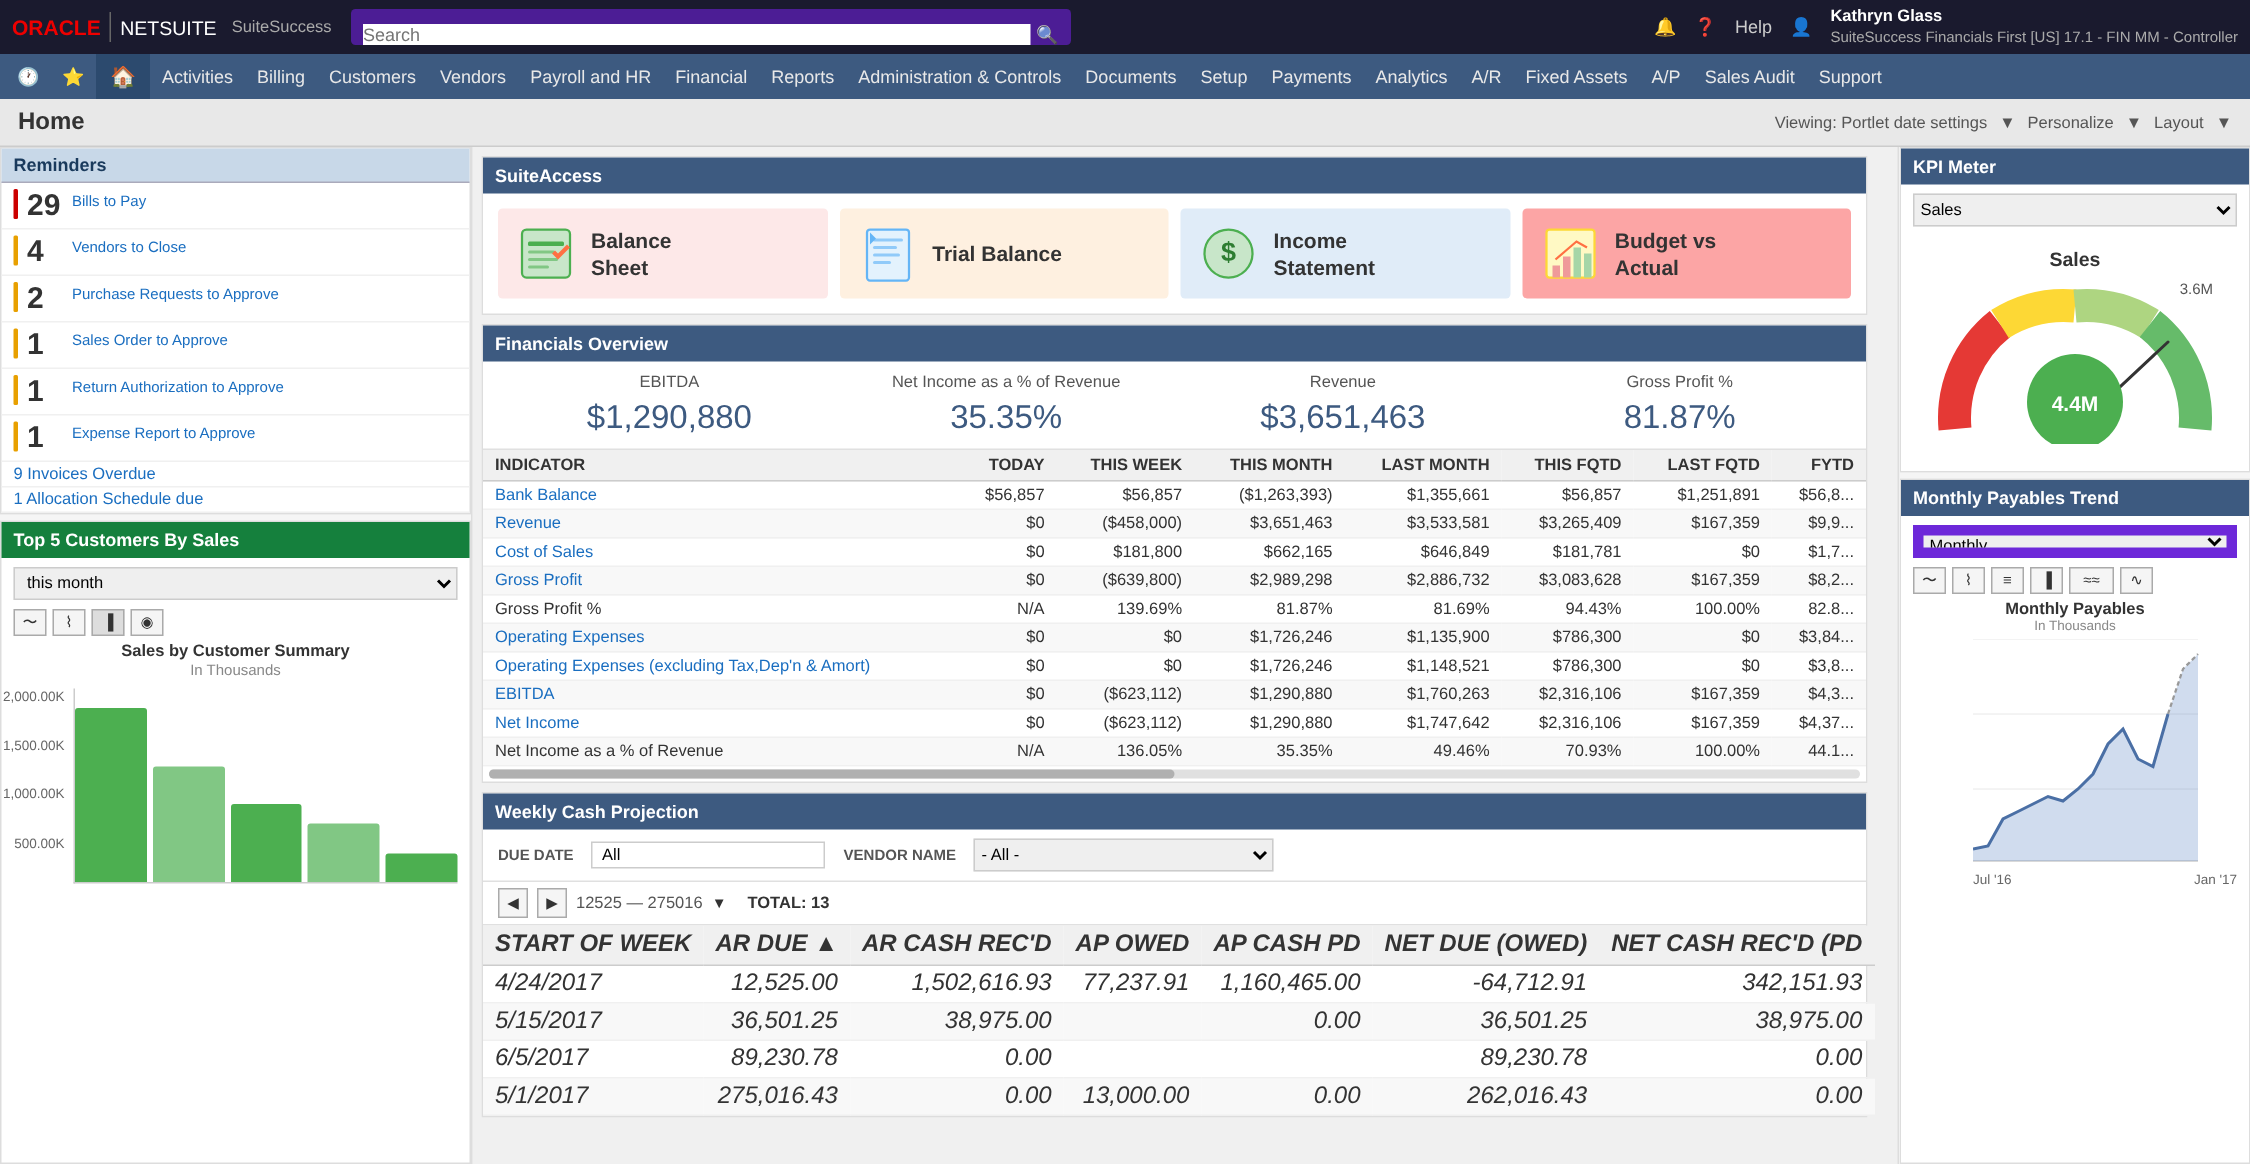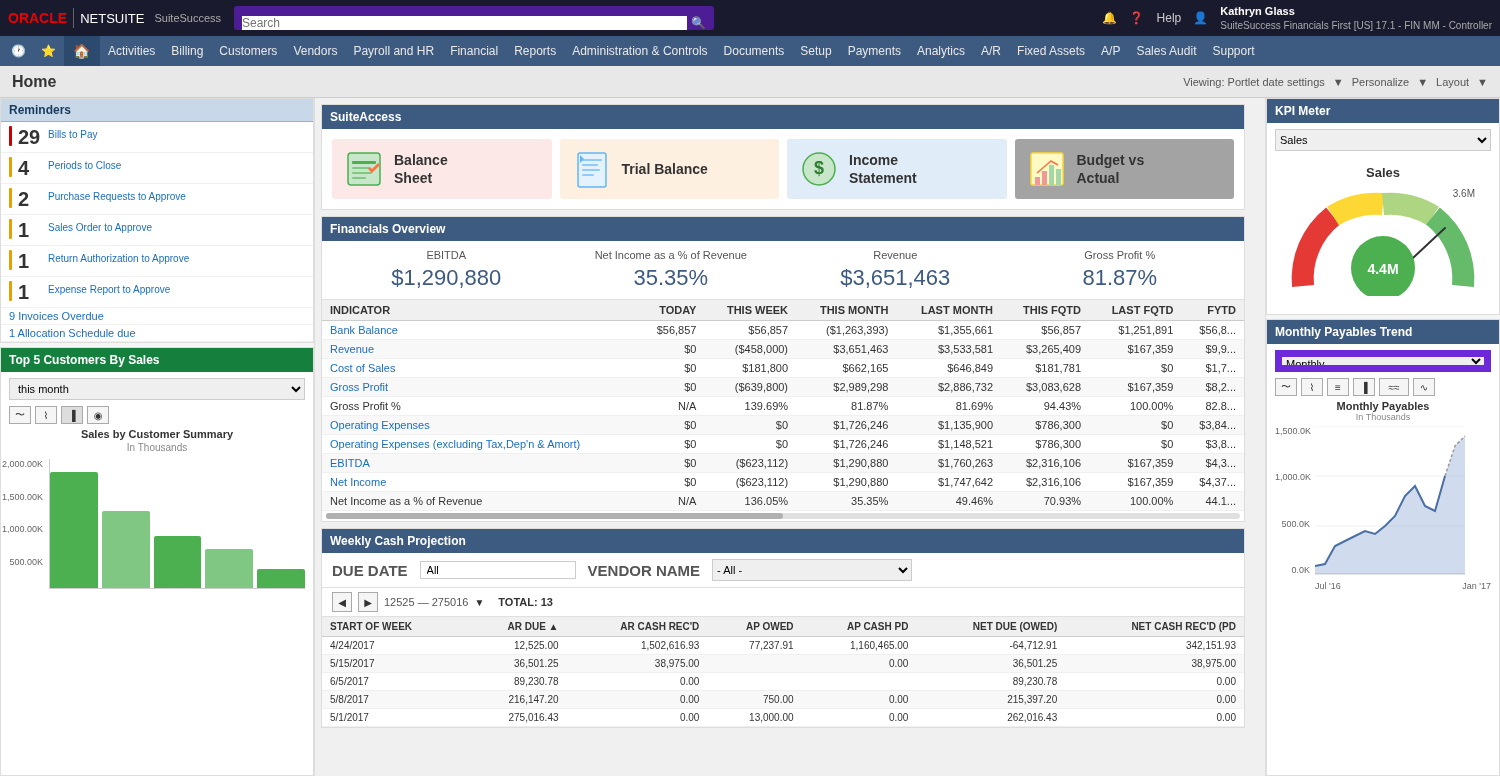--- a/index.html
+++ b/index.html
@@ -281,21 +281,21 @@
       display: flex;
       align-items: center;
       gap: 10px;
       padding: 10px 12px;
       border-radius: 3px;
       cursor: pointer;
     }
     .suite-access-card.pink { background: #fde8e8; }
     .suite-access-card.peach { background: #fef0e0; }
     .suite-access-card.blue { background: #e0ecf8; }
-    .suite-access-card.green { background: #a3a3a3; }
+    .suite-access-card.green { background: #fca5a5; }
     .card-icon {
       width: 40px;
       height: 40px;
       display: flex;
       align-items: center;
       justify-content: center;
       font-size: 24px;
     }
     .card-label {
       font-size: 14px;
@@ -377,21 +377,21 @@
       color: #fff;
     }
     .cash-filters {
       display: flex;
       align-items: center;
       gap: 12px;
       padding: 6px 10px;
       border-bottom: 1px solid #e0e0e0;
     }
     .cash-filter-label {
-      font-size: 15px;
+      font-size: 10px;
       font-weight: bold;
       color: #555;
     }
     .cash-filter-val {
       font-size: 11px;
       border: 1px solid #ccc;
       padding: 2px 6px;
       min-width: 60px;
     }
     .cash-nav {
@@ -410,21 +410,22 @@
       align-items: center;
       justify-content: center;
       cursor: pointer;
       font-size: 10px;
     }
     .cash-range { font-size: 11px; color: #555; }
     .cash-total { font-size: 11px; font-weight: bold; margin-left: 8px; }
     .cash-table {
       width: 100%;
       border-collapse: collapse;
-      font-size: 10px;
+      font-size: 16px;
+      font-style: italic;
     }
     .cash-table th {
       background: #f0f0f0;
       padding: 4px 8px;
       text-align: right;
       font-weight: bold;
       border-bottom: 1px solid #ccc;
       white-space: nowrap;
     }
     .cash-table th:first-child { text-align: left; }
@@ -603,21 +604,21 @@
     <div class="sidebar-section">
       <div class="sidebar-section-header">Reminders</div>
       <div class="reminder-item">
         <div class="reminder-bar red"></div>
         <div class="reminder-number">29</div>
         <div class="reminder-label">Bills to Pay</div>
       </div>
       <div class="reminder-item">
         <div class="reminder-bar yellow"></div>
         <div class="reminder-number">4</div>
-        <div class="reminder-label">Periods to Close</div>
+        <div class="reminder-label">Vendors to Close</div>
       </div>
       <div class="reminder-item">
         <div class="reminder-bar yellow"></div>
         <div class="reminder-number">2</div>
         <div class="reminder-label">Purchase Requests to Approve</div>
       </div>
       <div class="reminder-item">
         <div class="reminder-bar yellow"></div>
         <div class="reminder-number">1</div>
         <div class="reminder-label">Sales Order to Approve</div>
@@ -934,29 +935,20 @@
           <tr>
               <td>6/5/2017</td>
               <td>89,230.78</td>
               <td>0.00</td>
               <td></td>
               <td></td>
               <td>89,230.78</td>
               <td>0.00</td>
             </tr>
           <tr>
-              <td>5/8/2017</td>
-              <td>216,147.20</td>
-              <td>0.00</td>
-              <td>750.00</td>
-              <td>0.00</td>
-              <td>215,397.20</td>
-              <td>0.00</td>
-            </tr>
-          <tr>
               <td>5/1/2017</td>
               <td>275,016.43</td>
               <td>0.00</td>
               <td>13,000.00</td>
               <td>0.00</td>
               <td>262,016.43</td>
               <td>0.00</td>
             </tr>
         </tbody>
       </table>
@@ -1013,26 +1005,20 @@
         <div class="chart-type-btn">≡</div>
         <div class="chart-type-btn">▐</div>
         <div class="chart-type-btn" style="width:30px;">≈≈</div>
         <div class="chart-type-btn">∿</div>
       </div>
       <div class="payables-chart-area">
         <div class="payables-chart-title">Monthly Payables</div>
         <div class="payables-chart-subtitle">In Thousands</div>
         <div style="position:relative;height:165px;">
 
-          <div style="position:absolute;left:0;top:0;bottom:16px;display:flex;flex-direction:column;justify-content:space-between;font-size:9px;color:#666;width:38px;text-align:right;padding-right:3px;">
-            <span>1,500.0K</span>
-            <span>1,000.0K</span>
-            <span>500.0K</span>
-            <span>0.0K</span>
-          </div>
           <svg width="190" height="150" viewBox="0 0 190 150" style="position:absolute;left:40px;top:0;">
 
             <line x1="0" y1="0" x2="150" y2="0" stroke="#e0e0e0" stroke-width="0.5"></line>
             <line x1="0" y1="50" x2="150" y2="50" stroke="#e0e0e0" stroke-width="0.5"></line>
             <line x1="0" y1="100" x2="150" y2="100" stroke="#e0e0e0" stroke-width="0.5"></line>
             <line x1="0" y1="148" x2="150" y2="148" stroke="#ccc" stroke-width="1"></line>
 
             <path d="M0 140 L10 138 L20 120 L30 115 L40 110 L50 105 L60 108 L70 100 L80 90 L90 70 L100 60 L110 80 L120 85 L130 50 L140 20 L150 10 L150 148 L0 148 Z" fill="rgba(100,140,200,0.3)"></path>
 
             <path d="M130 50 L140 20 L150 10" stroke="#999" stroke-width="1.5" stroke-dasharray="3,2" fill="none"></path>

